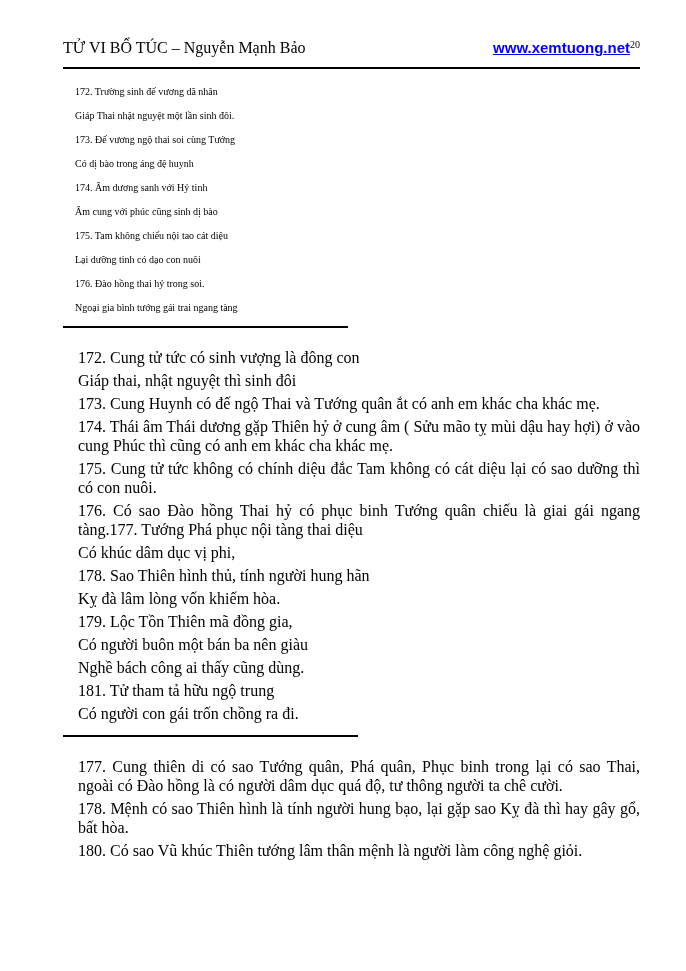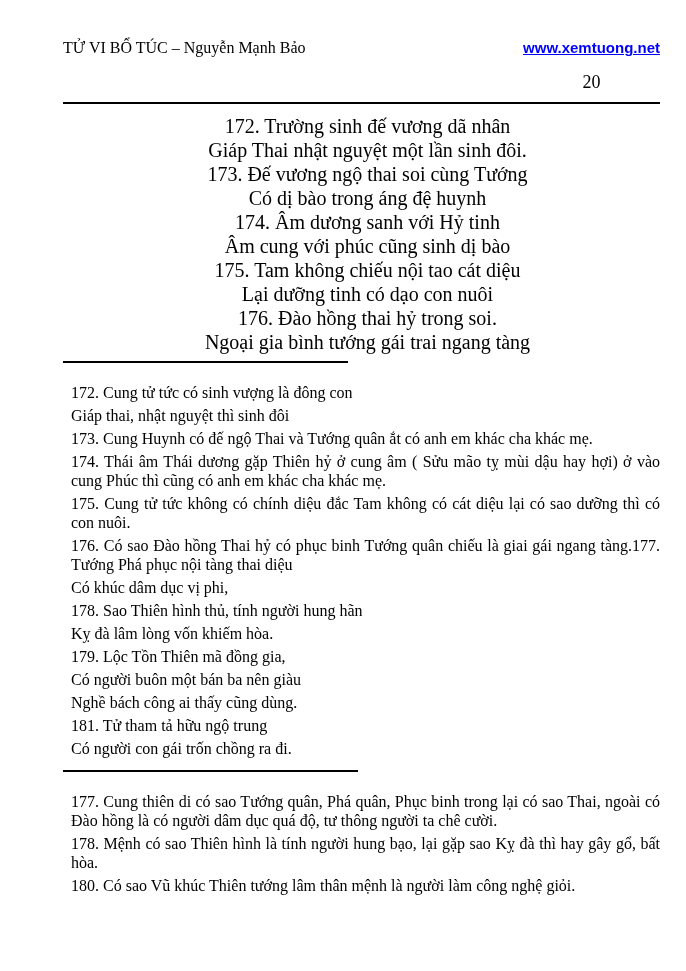--- a/index.html
+++ b/index.html
@@ -13,80 +13,77 @@
     height: 971px;
     overflow: hidden;
     font-family: "Liberation Serif", "DejaVu Serif", serif;
     color: #000000;
     -webkit-font-smoothing: antialiased;
   }
   .page {
     box-sizing: border-box;
     width: 686px;
     height: 971px;
-    padding: 38px 26px 0 63px;
+    padding: 38px 46px 0 63px;
   }
   
   .header-row {
     display: flex;
     justify-content: space-between;
     align-items: baseline;
   }
   .header-title {
     font-size: 16px;
     line-height: 20px;
     white-space: nowrap;
   }
   .header-right {
     display: flex;
-    align-items: center;
-    gap: 16px;
-    flex-direction: column;
+    align-items: flex-start;
   }
   .site-link {
     font-family: "Liberation Sans", "DejaVu Sans", sans-serif;
     font-weight: bold;
     font-size: 15px;
     color: #0000ff;
     text-decoration: underline;
     cursor: pointer;
     white-space: nowrap;
   }
   .page-number {
-    font-size: 18px;
+    font-size: 10px;
   }
   .header-rule {
     border: 0;
     border-top: 2px solid #000000;
     margin: 9px 0 0 0;
     width: 100%;
   }
   
   .poem {
     margin-top: 13px;
   }
   .poem p {
-    font-size: 20px;
+    font-size: 10px;
     line-height: 19px;
     margin: 0 0 5px 12px;
-    text-align: center;
   }
   
   .divider {
     border: 0;
     border-top: 2px solid #000000;
     margin: 9px 0 20px 0;
   }
   .divider-1 { width: 285px; }
   .divider-2 { width: 295px; margin-top: 12px; }
   
   .commentary p {
     font-size: 16px;
     line-height: 19px;
-    margin: 0 0 4px 8px;
+    margin: 0 0 4px 15px;
     text-align: justify;
     font-family: Liberation Serif, serif;
   }
 </style>
 </head>
 <body>
 
 <div class="page">
 
   <div class="header-row">

